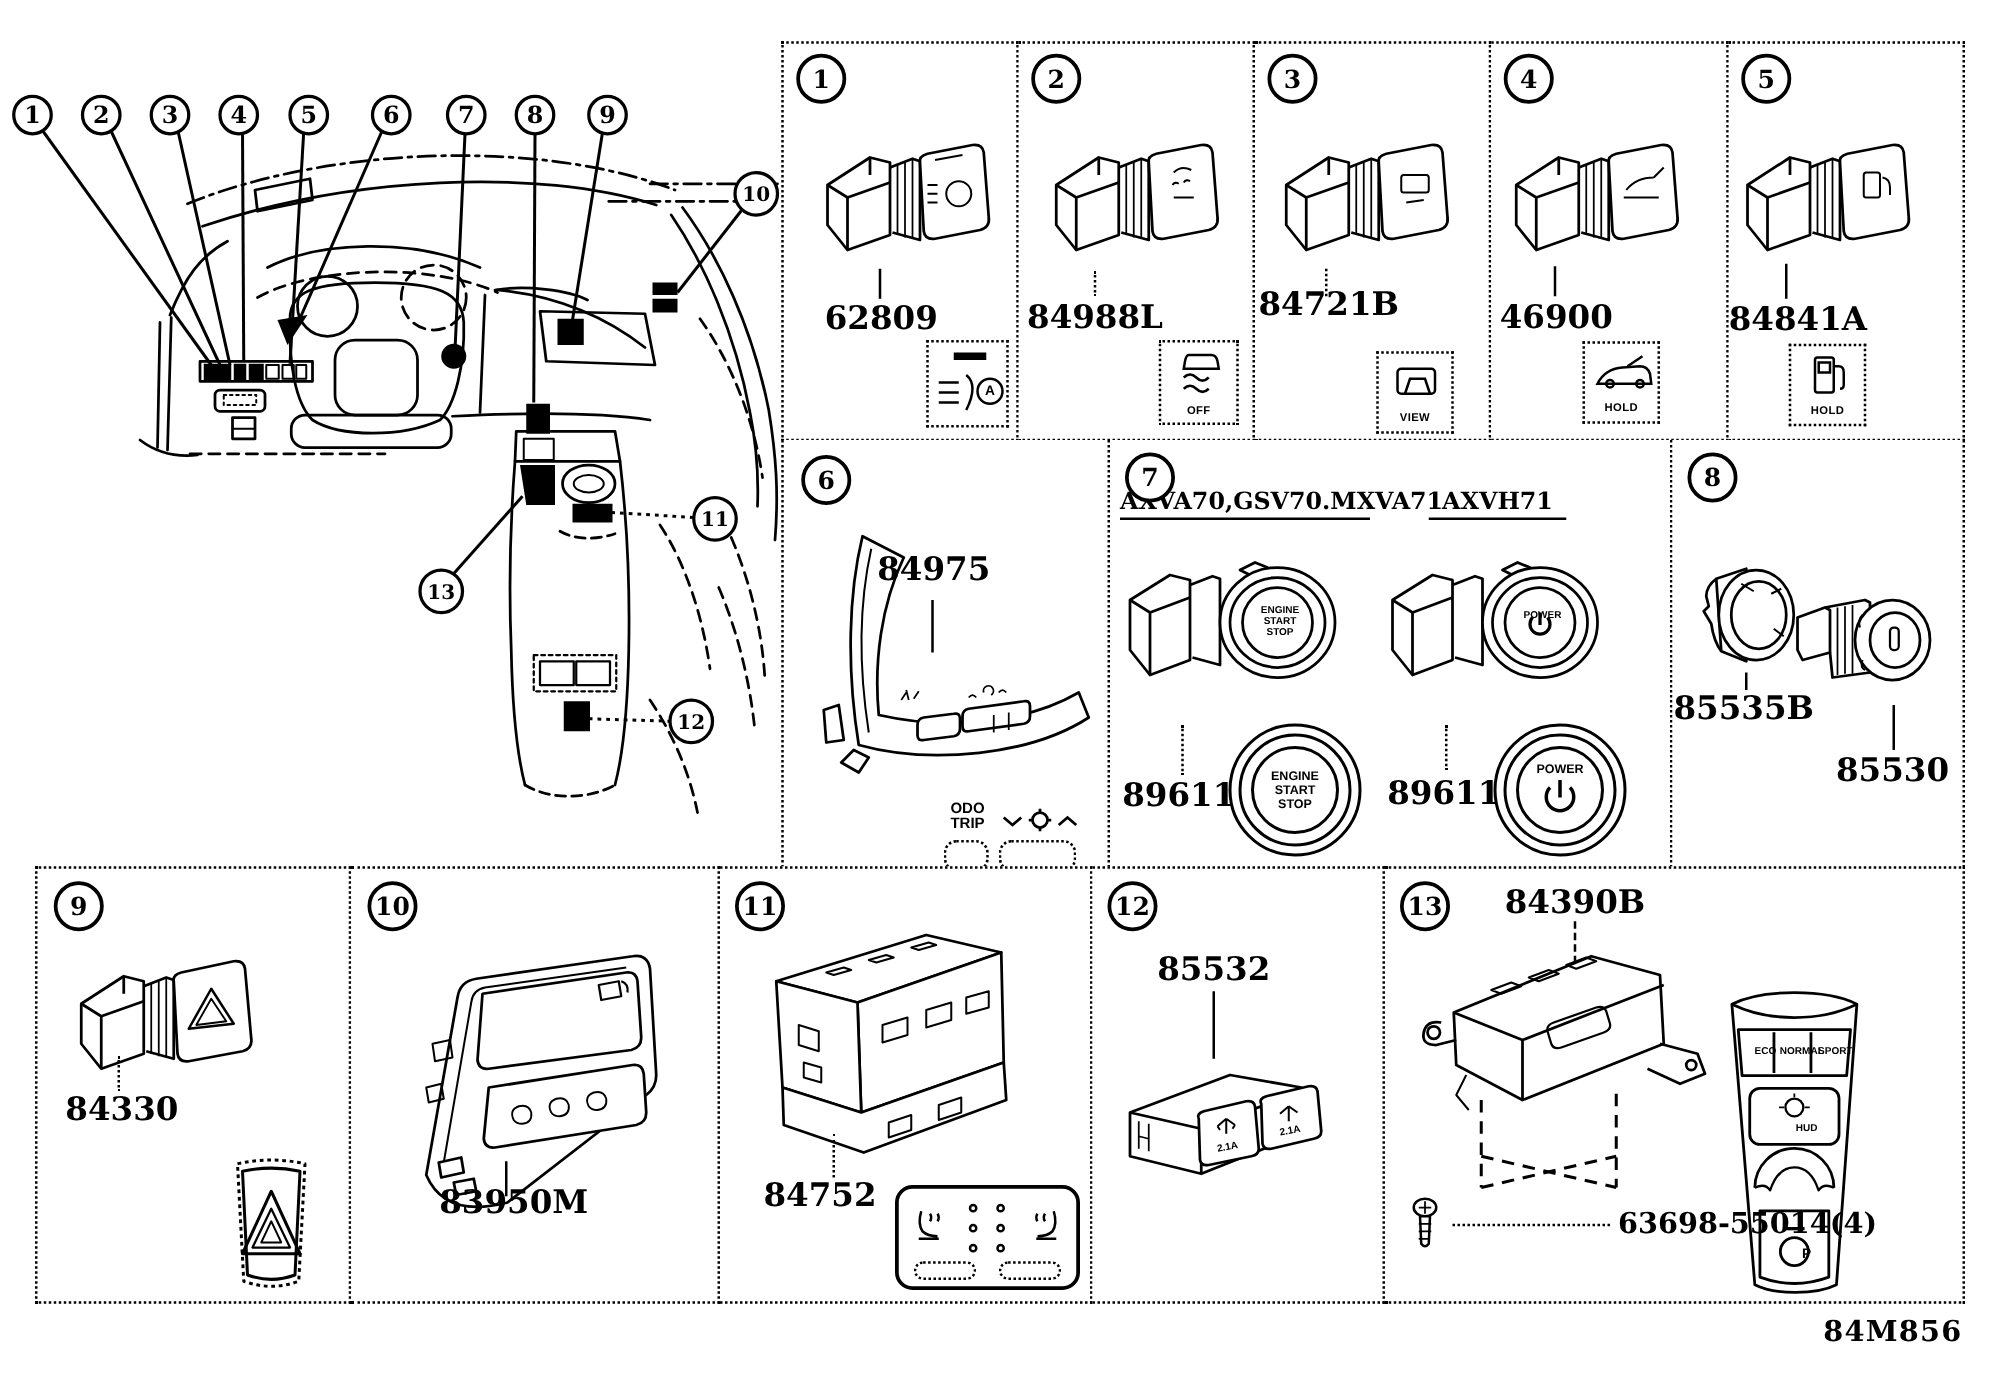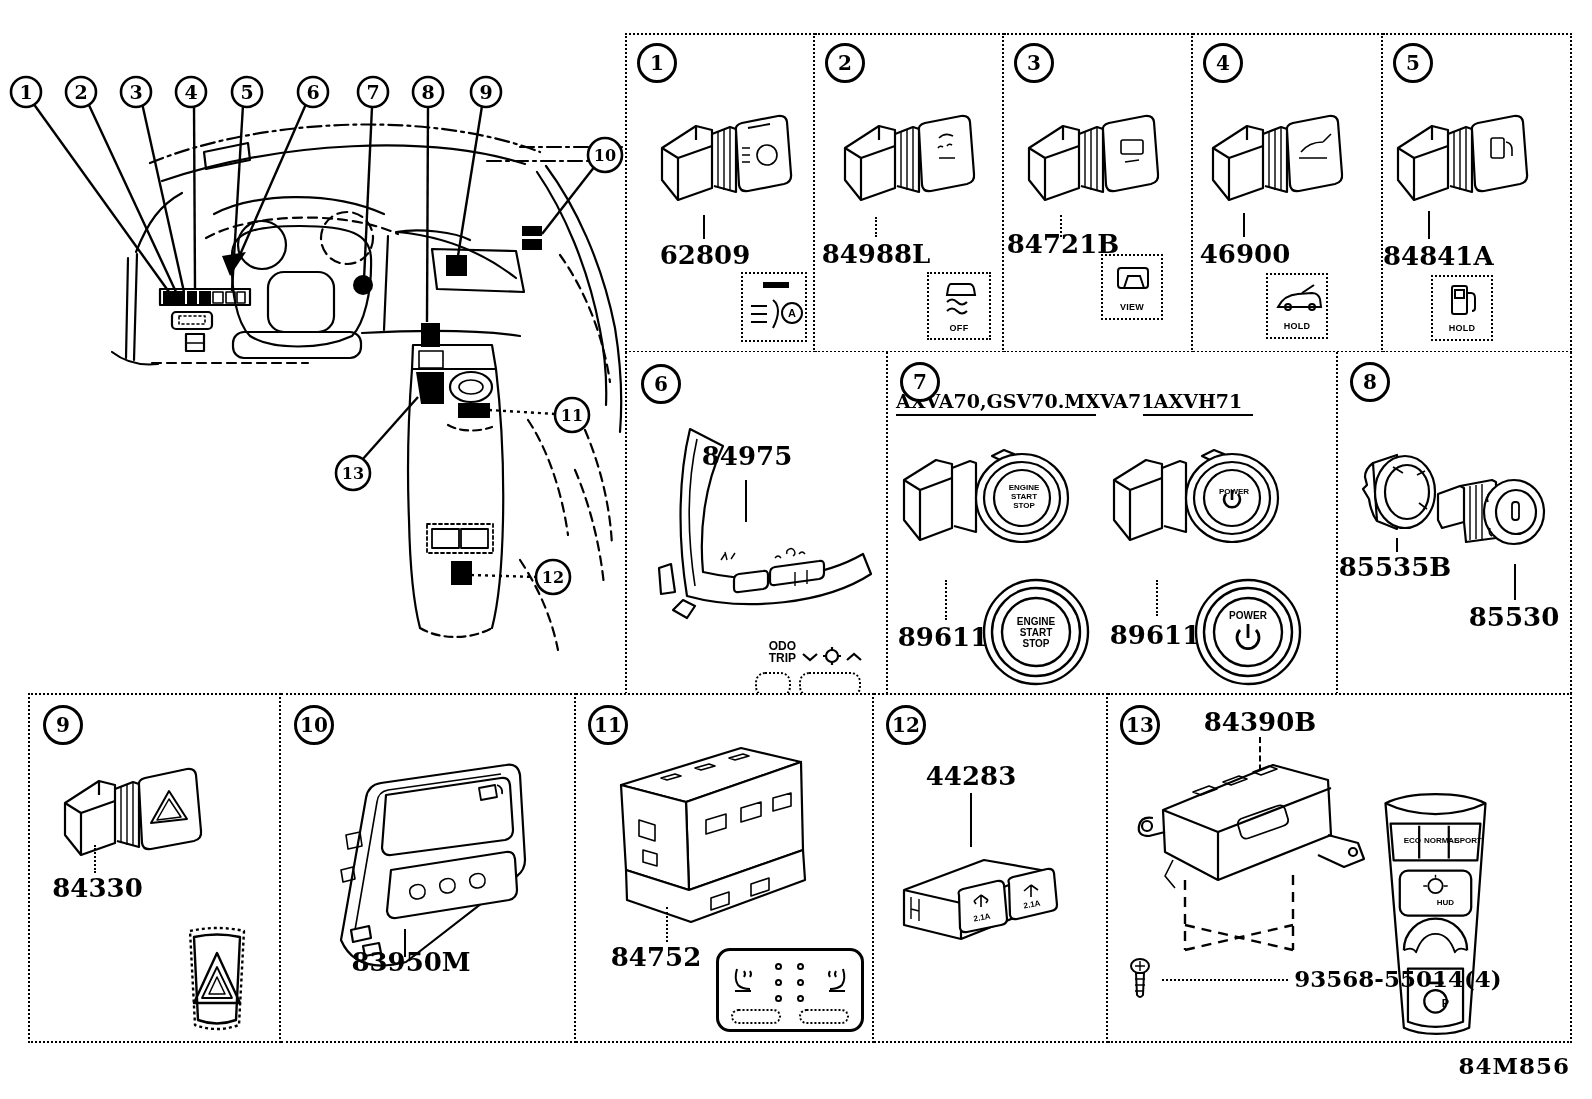--- a/index.html
+++ b/index.html
@@ -24,21 +24,21 @@
   .vdot{position:absolute;width:0;border-left:2.4px dotted #000;}
   .vdash{position:absolute;width:0;border-left:2.4px dashed #000;}
   .hdot{position:absolute;height:0;border-top:2.4px dotted #000;}
   .inset{position:absolute;box-sizing:border-box;border:2px dotted #000;background:#fff;}
   .tinycap{font:bold 9px "Liberation Sans",sans-serif;letter-spacing:0.3px;text-align:center;}
   .facetxt{position:absolute;text-align:center;font:bold 8px "Liberation Sans",sans-serif;line-height:9px;z-index:4;}
   .btntxt{position:absolute;text-align:center;font:bold 10px "Liberation Sans",sans-serif;line-height:11px;z-index:4;}
   .hdr{position:absolute;font:bold 19px "DejaVu Serif",serif;text-align:center;border-bottom:2px solid #000;
        padding-bottom:2px;white-space:nowrap;z-index:4;}
   .trimlbl{position:absolute;text-align:right;font:bold 8px "Liberation Sans",sans-serif;z-index:4;}
-  .odoblk{position:absolute;font:bold 12px "Liberation Sans",sans-serif;line-height:12px;text-align:right;z-index:4;}
+  .odoblk{position:absolute;font:bold 12px "Liberation Sans",sans-serif;line-height:12px;text-align:center;z-index:4;}
   .pillbtn{position:absolute;box-sizing:border-box;border:2px dotted #000;border-radius:10px;background:#fff;}
   .code{position:absolute;left:1440px;top:1052px;width:130px;text-align:right;
         font:bold 23px "DejaVu Serif",serif;letter-spacing:1px;}
   svg{position:absolute;overflow:visible;}
   .seatdot{position:absolute;width:7px;height:7px;border:2px solid #000;border-radius:50%;box-sizing:border-box;}
 </style>
 </head>
 <body>
 
 <div id="page">
@@ -228,21 +228,21 @@
           <path d="M10 48 L26 58 L26 100 M26 58 L60 46 M44 26 L44 40" fill="none"></path>
           <path d="M60 34 L78 27 L84 29 L84 92 L62 86" fill="none"></path>
           <path d="M66 32 L66 88 M72 30 L72 90 M78 28 L78 91" fill="none" stroke-width="1.4"></path>
           <path d="M84 30 Q83 25 90 23 L126 16 Q134 15 135 22 L139 74 Q140 82 132 84 L96 91 Q88 92 87 85 Z"></path>
           <rect x="102" y="40" width="22" height="14" rx="2" fill="none" stroke-width="1.6"></rect>
           <path d="M106 62 l14 -2" fill="none" stroke-width="1.6"></path>
         </g>
       </svg>
       <div class="vdot" style="left:56px;top:180px;height:22px"></div>
       <div class="pn" style="left:0;top:194px;width:118px">84721B</div>
-      <div class="inset" style="left:97px;top:219px;width:62px;height:66px">
+      <div class="inset" style="left:97px;top:246px;width:62px;height:66px">
         <svg style="left:11px;top:8px" width="40" height="30" viewBox="0 0 40 30">
           <g stroke="#000" stroke-width="2" fill="none">
             <rect x="4" y="4" width="30" height="20" rx="3"></rect>
             <path d="M10 24 l4 -12 h12 l4 12"></path>
           </g>
         </svg>
         <div class="tinycap" style="position:absolute;left:0;bottom:6px;width:100%">VIEW</div>
       </div>
     </div>
 
@@ -509,21 +509,21 @@
         <span class="seatdot" style="left:78px;top:28px"></span>
         <span class="seatdot" style="left:56px;top:44px"></span>
         <span class="seatdot" style="left:78px;top:44px"></span>
         <div class="pillbtn" style="left:12px;top:58px;width:50px;height:15px;border-radius:8px"></div>
         <div class="pillbtn" style="left:80px;top:58px;width:50px;height:15px;border-radius:8px"></div>
       </div>
     </div>
 
     <div class="cell" style="width:234px">
       <div class="cnum" style="left:12px;top:10px">12</div>
-      <div class="pn" style="left:27px;top:66px;width:140px">44283</div>
+      <div class="pn" style="left:27px;top:66px;width:140px">85532</div>
       <div class="vline" style="left:96px;top:98px;height:54px"></div>
       <svg style="left:15px;top:150px" width="200" height="120" viewBox="0 0 200 120">
         <g fill="#fff" stroke="#000" stroke-width="2.2" stroke-linejoin="round">
           <path d="M15 45 L95 15 L152 25 L152 62 L72 94 L15 80 Z"></path>
           <path d="M15 45 L72 58 L72 94 M72 58 L152 28" fill="none"></path>
           <path d="M22 52 v22 M30 54 v22 M22 64 l8 2" fill="none" stroke-width="1.4"></path>
           <path d="M70 50 Q68 46 74 44 L108 36 Q114 35 115 40 L118 74 Q118 79 112 80 L78 87 Q72 88 71 83 Z"></path>
           <path d="M120 38 Q118 34 124 32 L158 24 Q164 23 165 28 L168 60 Q168 65 162 66 L128 74 Q122 75 121 70 Z"></path>
           <path d="M92 50 v12 M92 50 l-7 6 M92 50 l7 5 M85 56 l2 3 M99 55 l-2 3" fill="none" stroke-width="1.6"></path>
           <path d="M142 40 v12 M142 40 l-7 6 M142 40 l7 5" fill="none" stroke-width="1.6"></path>
@@ -558,21 +558,21 @@
       </svg>
       <svg style="left:18px;top:262px" width="34" height="48" viewBox="0 0 34 48">
         <g fill="#fff" stroke="#000" stroke-width="2">
           <ellipse cx="14" cy="9" rx="9" ry="7"></ellipse>
           <path d="M14 4 v10 M9 9 h10" stroke-width="1.4"></path>
           <path d="M10 16 h8 l-1 22 q-3 4 -6 0 Z"></path>
           <path d="M9 22 h10 M9 28 h10 M9 34 h9" stroke-width="1.4"></path>
         </g>
       </svg>
       <div class="hdot" style="left:54px;top:284px;width:126px"></div>
-      <div class="pn sm" style="left:182px;top:270px;width:216px">93568-55014(4)</div>
+      <div class="pn sm" style="left:182px;top:270px;width:216px">63698-55014(4)</div>
 
       <svg style="left:270px;top:92px" width="115" height="250" viewBox="0 0 110 245">
         <g fill="#fff" stroke="#000" stroke-width="2.2" stroke-linejoin="round">
           <path d="M6 16 C30 4 80 4 104 16 L88 236 C72 244 40 244 24 236 Z"></path>
           <path d="M6 16 C35 30 75 30 104 16" fill="none"></path>
           <path d="M11 36 H99 L96 72 H14 Z"></path>
           <path d="M39 38 V70 M68 38 V70" fill="none"></path>
           <rect x="20" y="82" width="70" height="44" rx="8"></rect>
           <circle cx="55" cy="97" r="7" fill="none" stroke-width="1.8"></circle>
           <path d="M47 97 h-4 M63 97 h4 M55 89 v-3" fill="none" stroke-width="1.4"></path>

